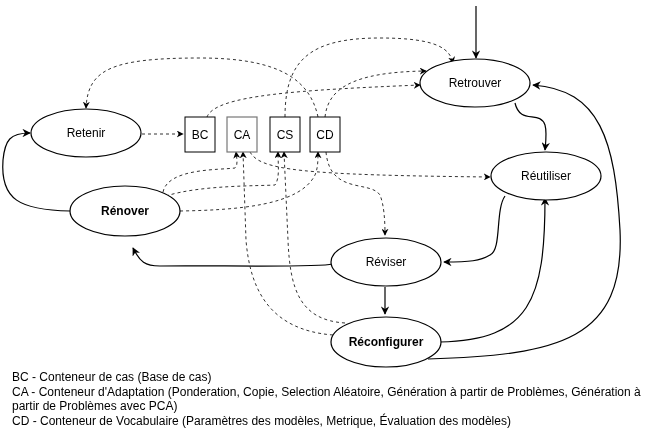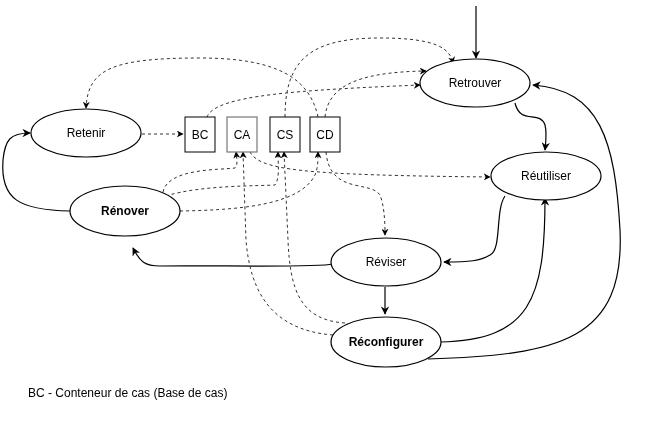--- a/index.html
+++ b/index.html
@@ -2,21 +2,21 @@
 <html><head>
 <meta charset="utf-8">
 <style>
   html, body { margin: 0; padding: 0; background: #ffffff; }
   body { width: 651px; height: 444px; position: relative; overflow: hidden; font-family: "Liberation Sans", sans-serif; }
   #diagram { position: absolute; left: 0; top: 0; }
   .node-label { font-family: "Liberation Sans", sans-serif; font-size: 12px; fill: #000; }
   .node-label.bold { font-weight: bold; }
   .box-label { font-family: "Liberation Sans", sans-serif; font-size: 12px; fill: #000; }
   .legend { position: absolute; left: 12px; top: 370px; width: 636px; font-size: 12px; line-height: 14.5px; color: #000; }
-  .legend div { margin: 16px; }
+  .legend div { margin: 0; }
 </style>
 </head>
 <body>
 
 <svg id="diagram" width="651" height="370" viewBox="0 0 651 370" xmlns="http://www.w3.org/2000/svg">
   <defs>
     <marker id="arrow" viewBox="0 0 10 10" refX="9" refY="5" markerWidth="7" markerHeight="7" orient="auto-start-reverse">
       <path d="M0,0 L10,5 L0,10 L3,5 z" fill="#000"></path>
     </marker>
     <marker id="arrow-d" viewBox="0 0 10 10" refX="9" refY="5" markerWidth="7" markerHeight="7" orient="auto-start-reverse">
@@ -88,13 +88,15 @@
     <text class="box-label" x="285" y="139" text-anchor="middle">CS</text>
   </g>
   <g>
     <rect x="310" y="117" width="30" height="35" fill="#fff" stroke="#000" stroke-width="1"></rect>
     <text class="box-label" x="325" y="139" text-anchor="middle">CD</text>
   </g>
 </svg>
 
 <div class="legend">
   <div>BC - Conteneur de cas (Base de cas)</div>
+  <div>CA - Conteneur d'Adaptation (Ponderation, Copie, Selection Aléatoire, Génération à partir de Problèmes, Génération à partir de Problèmes avec PCA)</div>
+  <div>CD - Conteneur de Vocabulaire (Paramètres des modèles, Metrique, Évaluation des modèles)</div>
 </div>
 
 </body></html>

